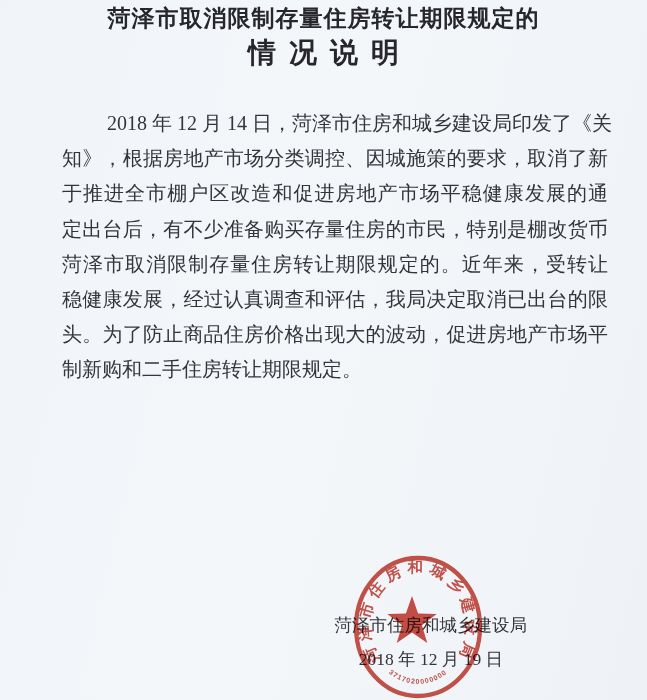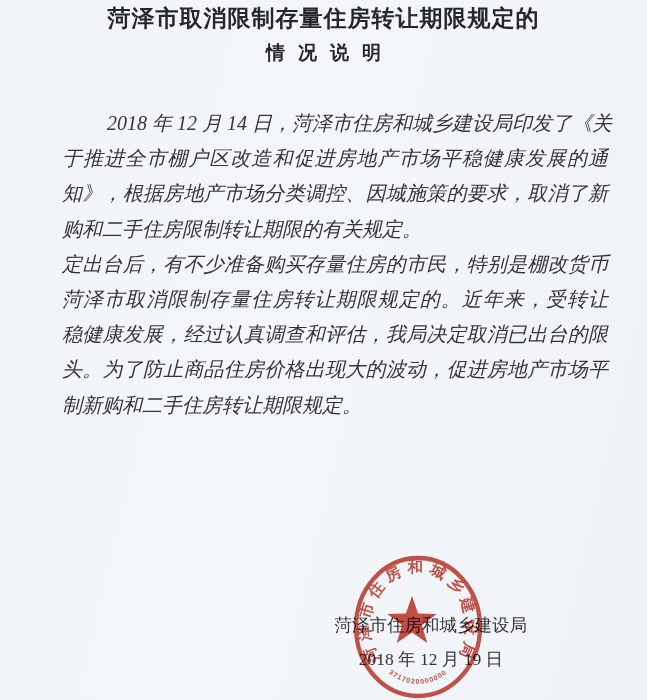--- a/index.html
+++ b/index.html
@@ -23,36 +23,35 @@
     text-align: center;
     font-weight: bold;
     color: #26262c;
   }
   .title .t1 {
     font-size: 23px;
     line-height: 34px;
     letter-spacing: 1px;
   }
   .title .t2 {
-    font-size: 19px;
+    font-size: 28px;
     line-height: 34px;
     letter-spacing: 13px;
     text-indent: 13px;
   }
 
   
   .body-text {
     position: absolute;
     top: 106px;
     left: 62px;
     width: 546px;
     font-size: 20px;
     line-height: 35.2px;
     color: #34343b;
-    font-style: italic;
   }
   .line {
     text-align: justify;
     text-align-last: justify;
     white-space: nowrap;
   }
   .line.indent { text-indent: 45px; }
   .line.para-end { text-align-last: left; }
 
   
@@ -105,23 +104,22 @@
 <div class="page">
 
   <div class="title">
     <div class="t1">菏泽市取消限制存量住房转让期限规定的</div>
     <div class="t2">情况说明</div>
   </div>
 
   <div class="body-text">
     <div>
       <div class="line indent">2018 年 12 月 14 日，菏泽市住房和城乡建设局印发了《关</div>
+      <div class="line">知》，根据房地产市场分类调控、因城施策的要求，取消了新</div>
       <div class="line">于推进全市棚户区改造和促进房地产市场平稳健康发展的通</div>
-      <div class="line">知》，根据房地产市场分类调控、因城施策的要求，取消了新</div>
-      <div class="line para-end">购和二手住房限制转让期限的有关规定。</div>
     </div>
     <div>
       <div class="line">定出台后，有不少准备购买存量住房的市民，特别是棚改货币</div>
       <div class="line">菏泽市取消限制存量住房转让期限规定的。近年来，受转让</div>
       <div class="line">稳健康发展，经过认真调查和评估，我局决定取消已出台的限</div>
       <div class="line">头。为了防止商品住房价格出现大的波动，促进房地产市场平</div>
       <div class="line para-end">制新购和二手住房转让期限规定。</div>
     </div>
   </div>
 

